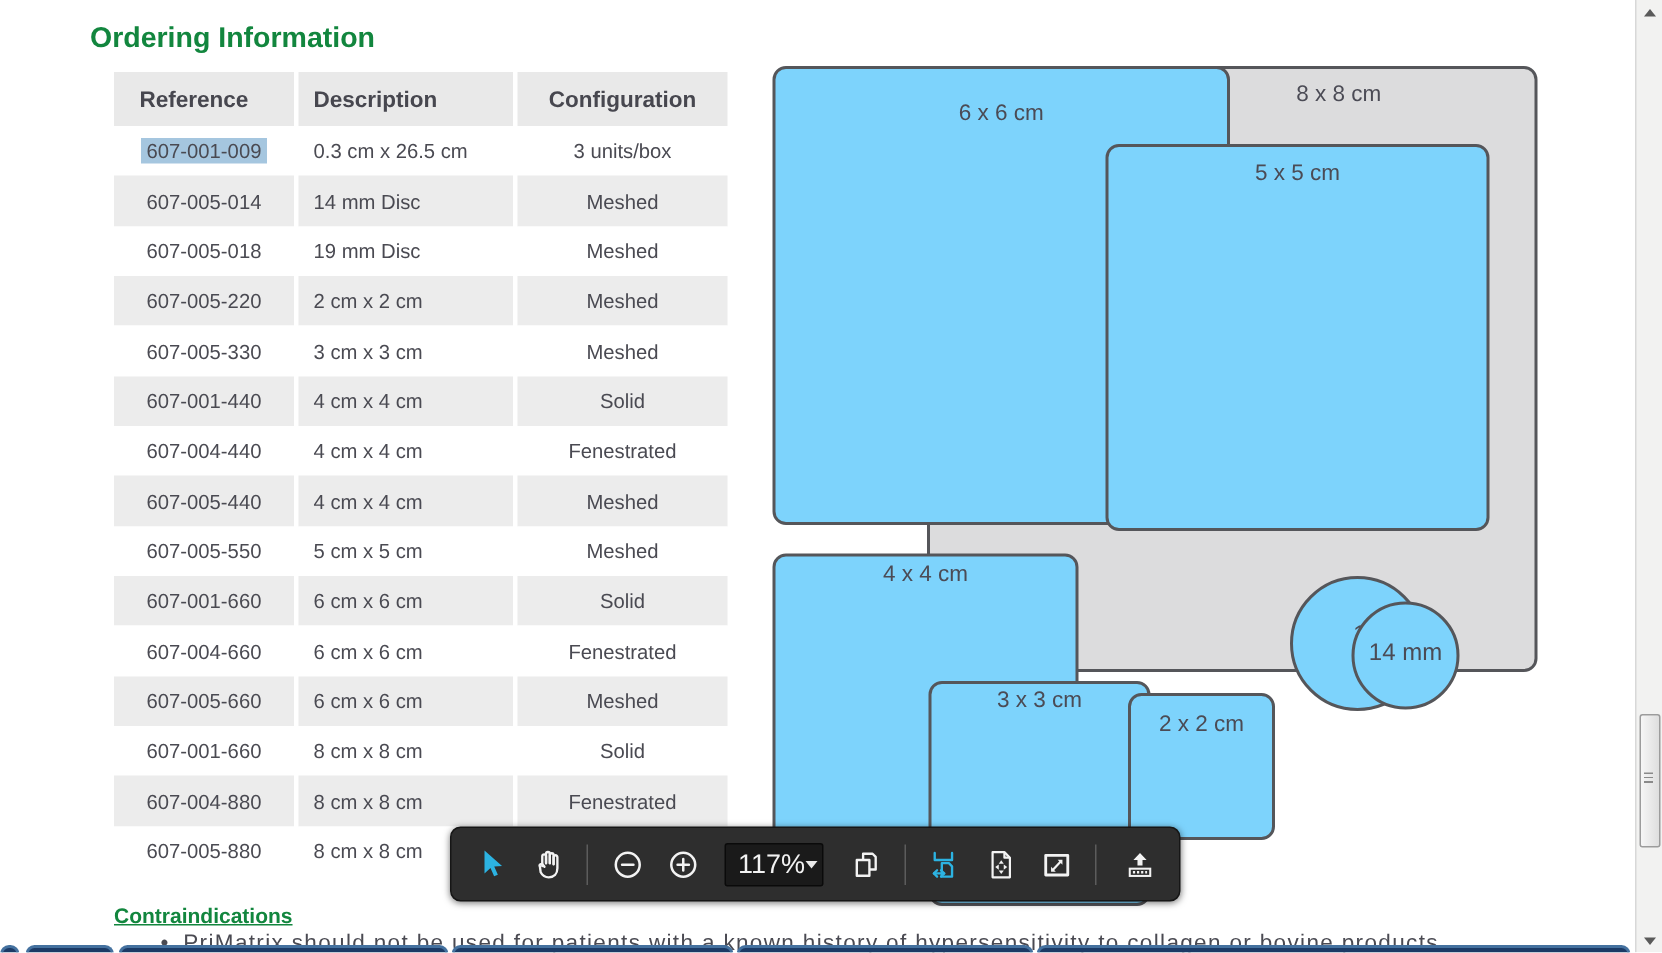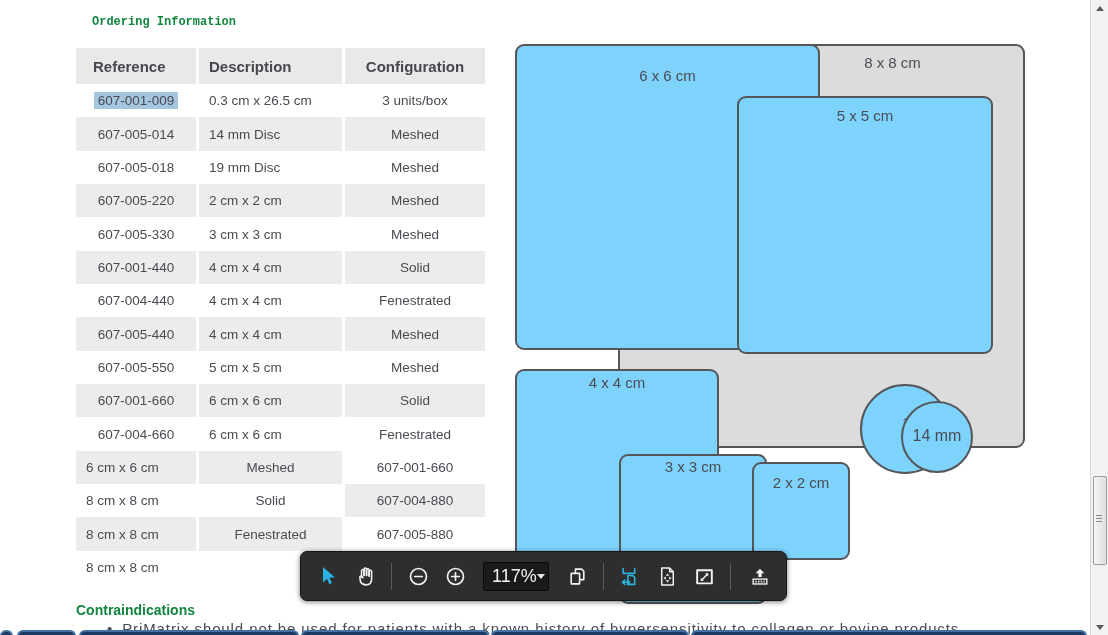--- a/index.html
+++ b/index.html
@@ -1,22 +1,22 @@
 <!DOCTYPE html>
 <html><head>
 <meta charset="utf-8">
 <style>
   html,body{margin:0;padding:0;background:#ffffff;}
   #screen{position:relative;width:1108px;height:635px;overflow:hidden;background:#ffffff;
           font-family:"Liberation Sans","DejaVu Sans",sans-serif;color:#4a4a52;}
 
   
   .green-head{position:absolute;font-weight:bold;color:#12863e;}
-  #ordering-head{left:92px;top:15px;font-size:12px;font-family:Liberation Mono, monospace;}
-  #contra-head{left:76px;top:602px;font-size:14px;}
+  #ordering-head{left:60px;top:15px;font-size:19px;}
+  #contra-head{left:76px;top:602px;font-size:14px;text-decoration:underline;}
 
   
   #table-wrap{position:absolute;left:76px;top:48px;width:409px;}
   .tgrid{display:grid;grid-template-columns:120px 143px 140px;column-gap:3px;}
   #thead{grid-auto-rows:36px;}
   #tbody{grid-auto-rows:33.35px;}
   .th{background:#e9e9e9;font-size:15px;font-weight:600;color:#47474f;
       display:flex;align-items:center;}
   .td{background:#ffffff;font-size:13.5px;display:flex;align-items:center;}
   .td.alt{background:#ececec;}
@@ -120,20 +120,21 @@
         <div class="td c2 alt">Meshed</div>
         <div class="td c0">607-005-550</div>
         <div class="td c1">5 cm x 5 cm</div>
         <div class="td c2">Meshed</div>
         <div class="td c0 alt">607-001-660</div>
         <div class="td c1 alt">6 cm x 6 cm</div>
         <div class="td c2 alt">Solid</div>
         <div class="td c0">607-004-660</div>
         <div class="td c1">6 cm x 6 cm</div>
         <div class="td c2">Fenestrated</div>
+        <div class="td c0 alt">607-005-660</div>
         <div class="td c1 alt">6 cm x 6 cm</div>
         <div class="td c2 alt">Meshed</div>
         <div class="td c0">607-001-660</div>
         <div class="td c1">8 cm x 8 cm</div>
         <div class="td c2">Solid</div>
         <div class="td c0 alt">607-004-880</div>
         <div class="td c1 alt">8 cm x 8 cm</div>
         <div class="td c2 alt">Fenestrated</div>
         <div class="td c0">607-005-880</div>
         <div class="td c1">8 cm x 8 cm</div>

